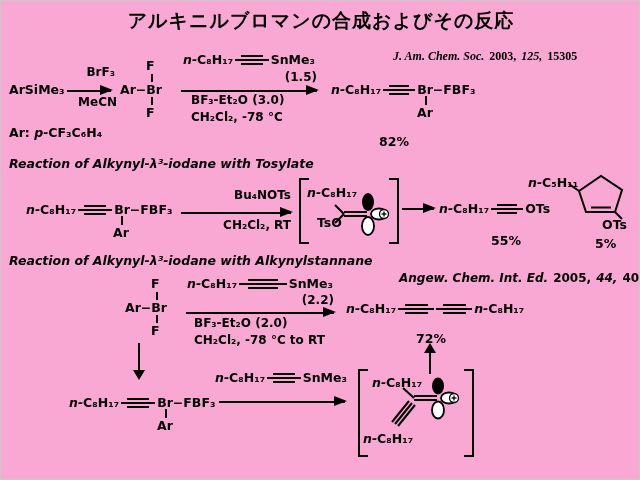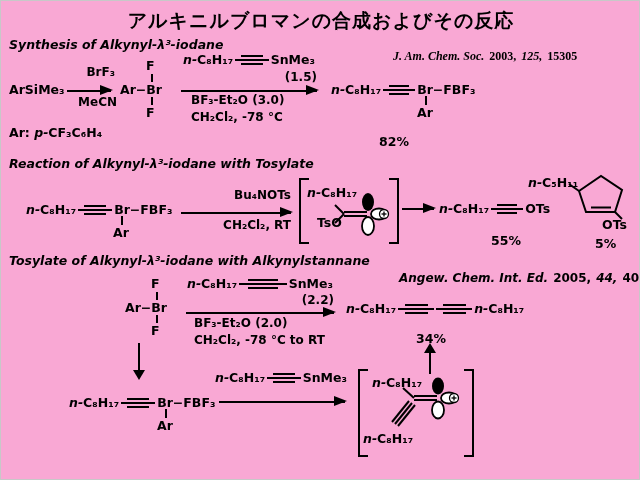--- a/index.html
+++ b/index.html
@@ -33,21 +33,20 @@
   .bkr{border-left:none;}
   svg{position:absolute;overflow:visible;}
 </style>
 </head>
 <body>
 
 <div id="scheme">
 
   <div class="title" style="top:7px;">アルキニルブロマンの合成およびその反応</div>
 
-  <div class="head" style="left:8px;top:36px;">Synthesis of Alkynyl-λ³-iodane</div>
   <div class="ref" style="left:392px;top:48px;font-family:Liberation Serif, serif;">
     <span class="j">J. Am. Chem. Soc.</span>
     <span>2003,</span>
     <span class="j">125,</span>
     <span>15305</span>
   </div>
 
   <div class="txt" style="left:8px;top:81px;">ArSiMe₃</div>
   <div class="arr" style="left:66px;top:89px;width:44px;"></div>
   <div class="cond" style="left:62px;top:64px;width:52px;">BrF₃</div>
@@ -130,21 +129,21 @@
   </div>
   <svg style="left:566px;top:170px;" width="62" height="52" viewBox="0 0 62 52">
     <polygon points="12,20 34,5 55,19 48,41 19,41" fill="none" stroke="#000" stroke-width="2"></polygon>
     <line x1="24" y1="36.5" x2="44" y2="36.5" stroke="#000" stroke-width="2"></line>
     <line x1="12" y1="20" x2="2" y2="13" stroke="#000" stroke-width="2"></line>
     <line x1="48" y1="41" x2="55" y2="48" stroke="#000" stroke-width="2"></line>
   </svg>
   <div class="txt" style="left:601px;top:216px;">OTs</div>
   <div class="txt" style="left:594px;top:235px;">5%</div>
 
-  <div class="head" style="left:8px;top:252px;">Tosylate of Alkynyl-λ³-iodane with Alkynylstannane</div>
+  <div class="head" style="left:8px;top:252px;">Reaction of Alkynyl-λ³-iodane with Alkynylstannane</div>
   <div class="ref" style="left:398px;top:270px;">
     <span class="j">Angew. Chem. Int. Ed.</span>
     <span>2005,</span>
     <span class="j">44,</span>
     <span>406</span>
   </div>
 
   <div class="txt" style="left:150px;top:275px;">F</div>
   <div class="vb" style="left:155px;top:291px;height:8px;"></div>
   <div class="txt" style="left:124px;top:299px;">Ar−Br</div>
@@ -160,21 +159,21 @@
   <div class="cond" style="left:185px;top:292px;width:148px;">(2.2)</div>
   <div class="cond" style="left:193px;top:315px;">BF₃-Et₂O (2.0)</div>
   <div class="cond" style="left:193px;top:332px;">CH₂Cl₂, -78 °C to RT</div>
 
   <div class="chain" style="left:345px;top:300px;">
     <span><span class="it">n-</span><span>C₈H₁₇</span></span>
     <span class="tb3" style="width:36px;"></span>
     <span class="tb3" style="width:36px;"></span>
     <span><span class="it">n-</span><span>C₈H₁₇</span></span>
   </div>
-  <div class="txt" style="left:415px;top:330px;">34%</div>
+  <div class="txt" style="left:415px;top:330px;">72%</div>
   <div class="arrup" style="left:428px;top:351px;height:22px;"></div>
 
   <div class="arrdown" style="left:137px;top:342px;height:28px;"></div>
 
   <div class="chain" style="left:68px;top:394px;">
     <span><span class="it">n-</span><span>C₈H₁₇</span></span>
     <span class="tb3" style="width:34px;"></span>
     <span>Br−FBF₃</span>
   </div>
   <div class="vb" style="left:164px;top:408px;height:9px;"></div>

